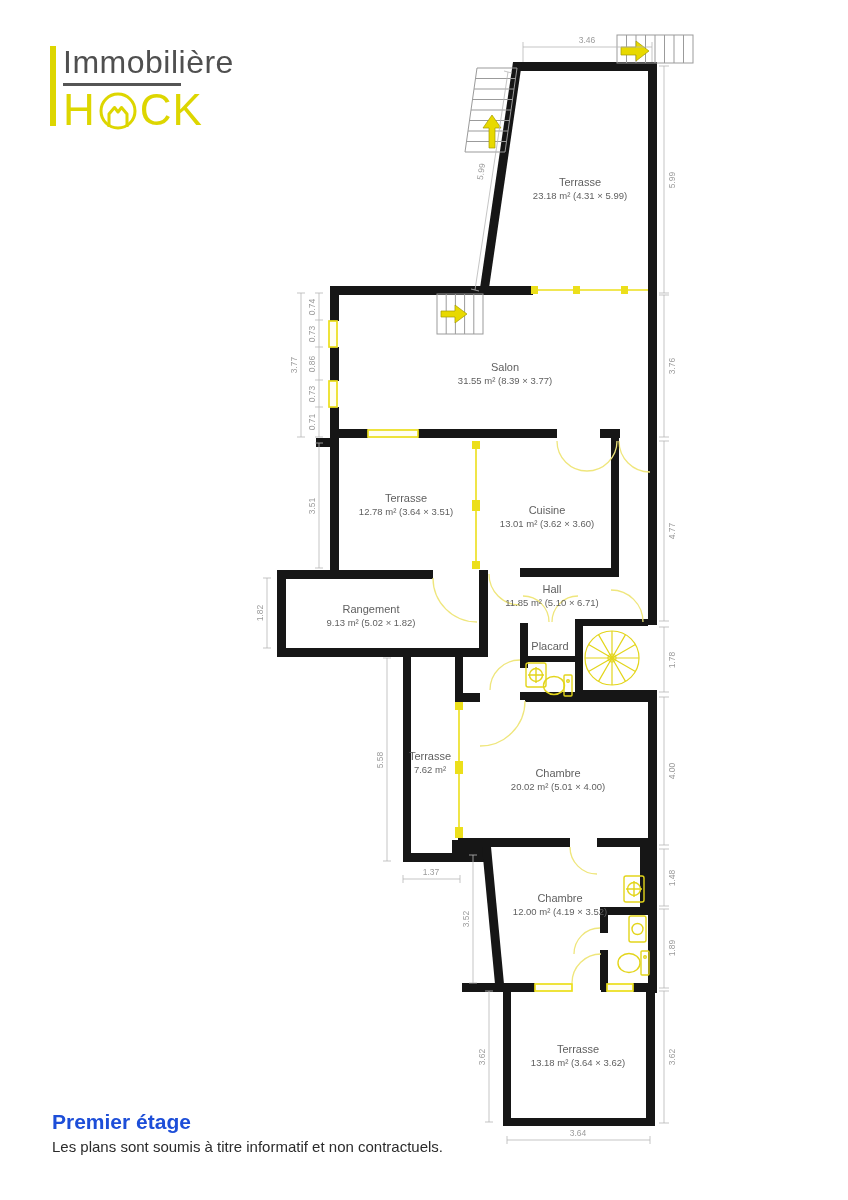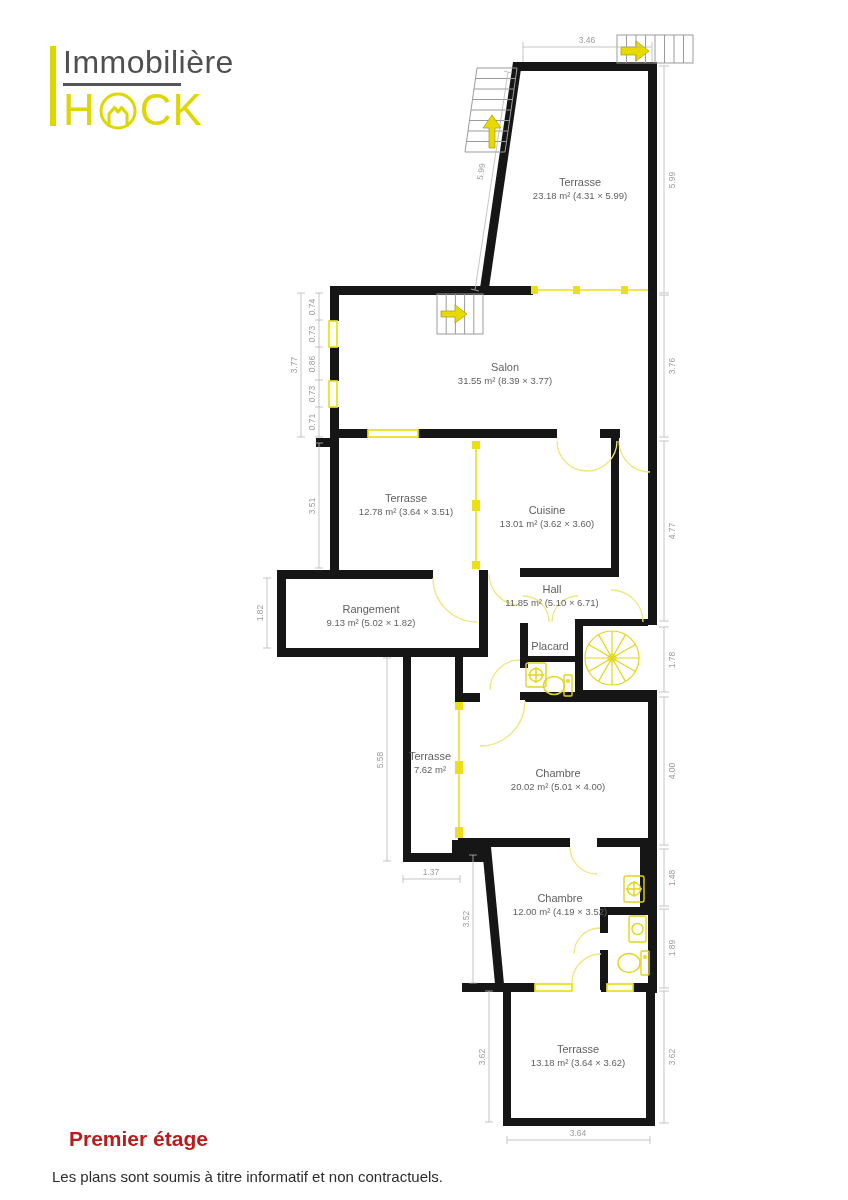--- a/index.html
+++ b/index.html
@@ -23,21 +23,21 @@
   .door{stroke:#efe67c;stroke-width:1.3;fill:none;}
   .fix{stroke:#e3d51b;stroke-width:1.4;fill:none;}
   .spiral{stroke:#e3d51b;stroke-width:1.2;fill:none;}
   .arrow{fill:#e8d900;stroke:#a49b00;stroke-width:.7;}
   .dim{stroke:#b6b6b6;stroke-width:.8;fill:none;}
   .dt{font-size:8.5px;fill:#9b9b9b;text-anchor:middle;}
   .rn{font-size:11px;fill:#5f5f5f;text-anchor:middle;}
   .rd{font-size:9.5px;fill:#5f5f5f;text-anchor:middle;}
   
   .footer{position:absolute;left:52px;top:1110px;}
-  .footer h1{margin:17px;font-size:21px;color:#b91c1c;font-weight:bold;}
+  .footer h1{margin:0;font-size:21px;color:#1d4ed8;font-weight:bold;}
   .footer p{margin:4px 0 0 0;font-size:15px;color:#2b2b2b;}
 </style>
 </head>
 <body>
 
 <div class="page">
 
   <div class="logo">
     <div class="logo-bar"></div>
     <div>

